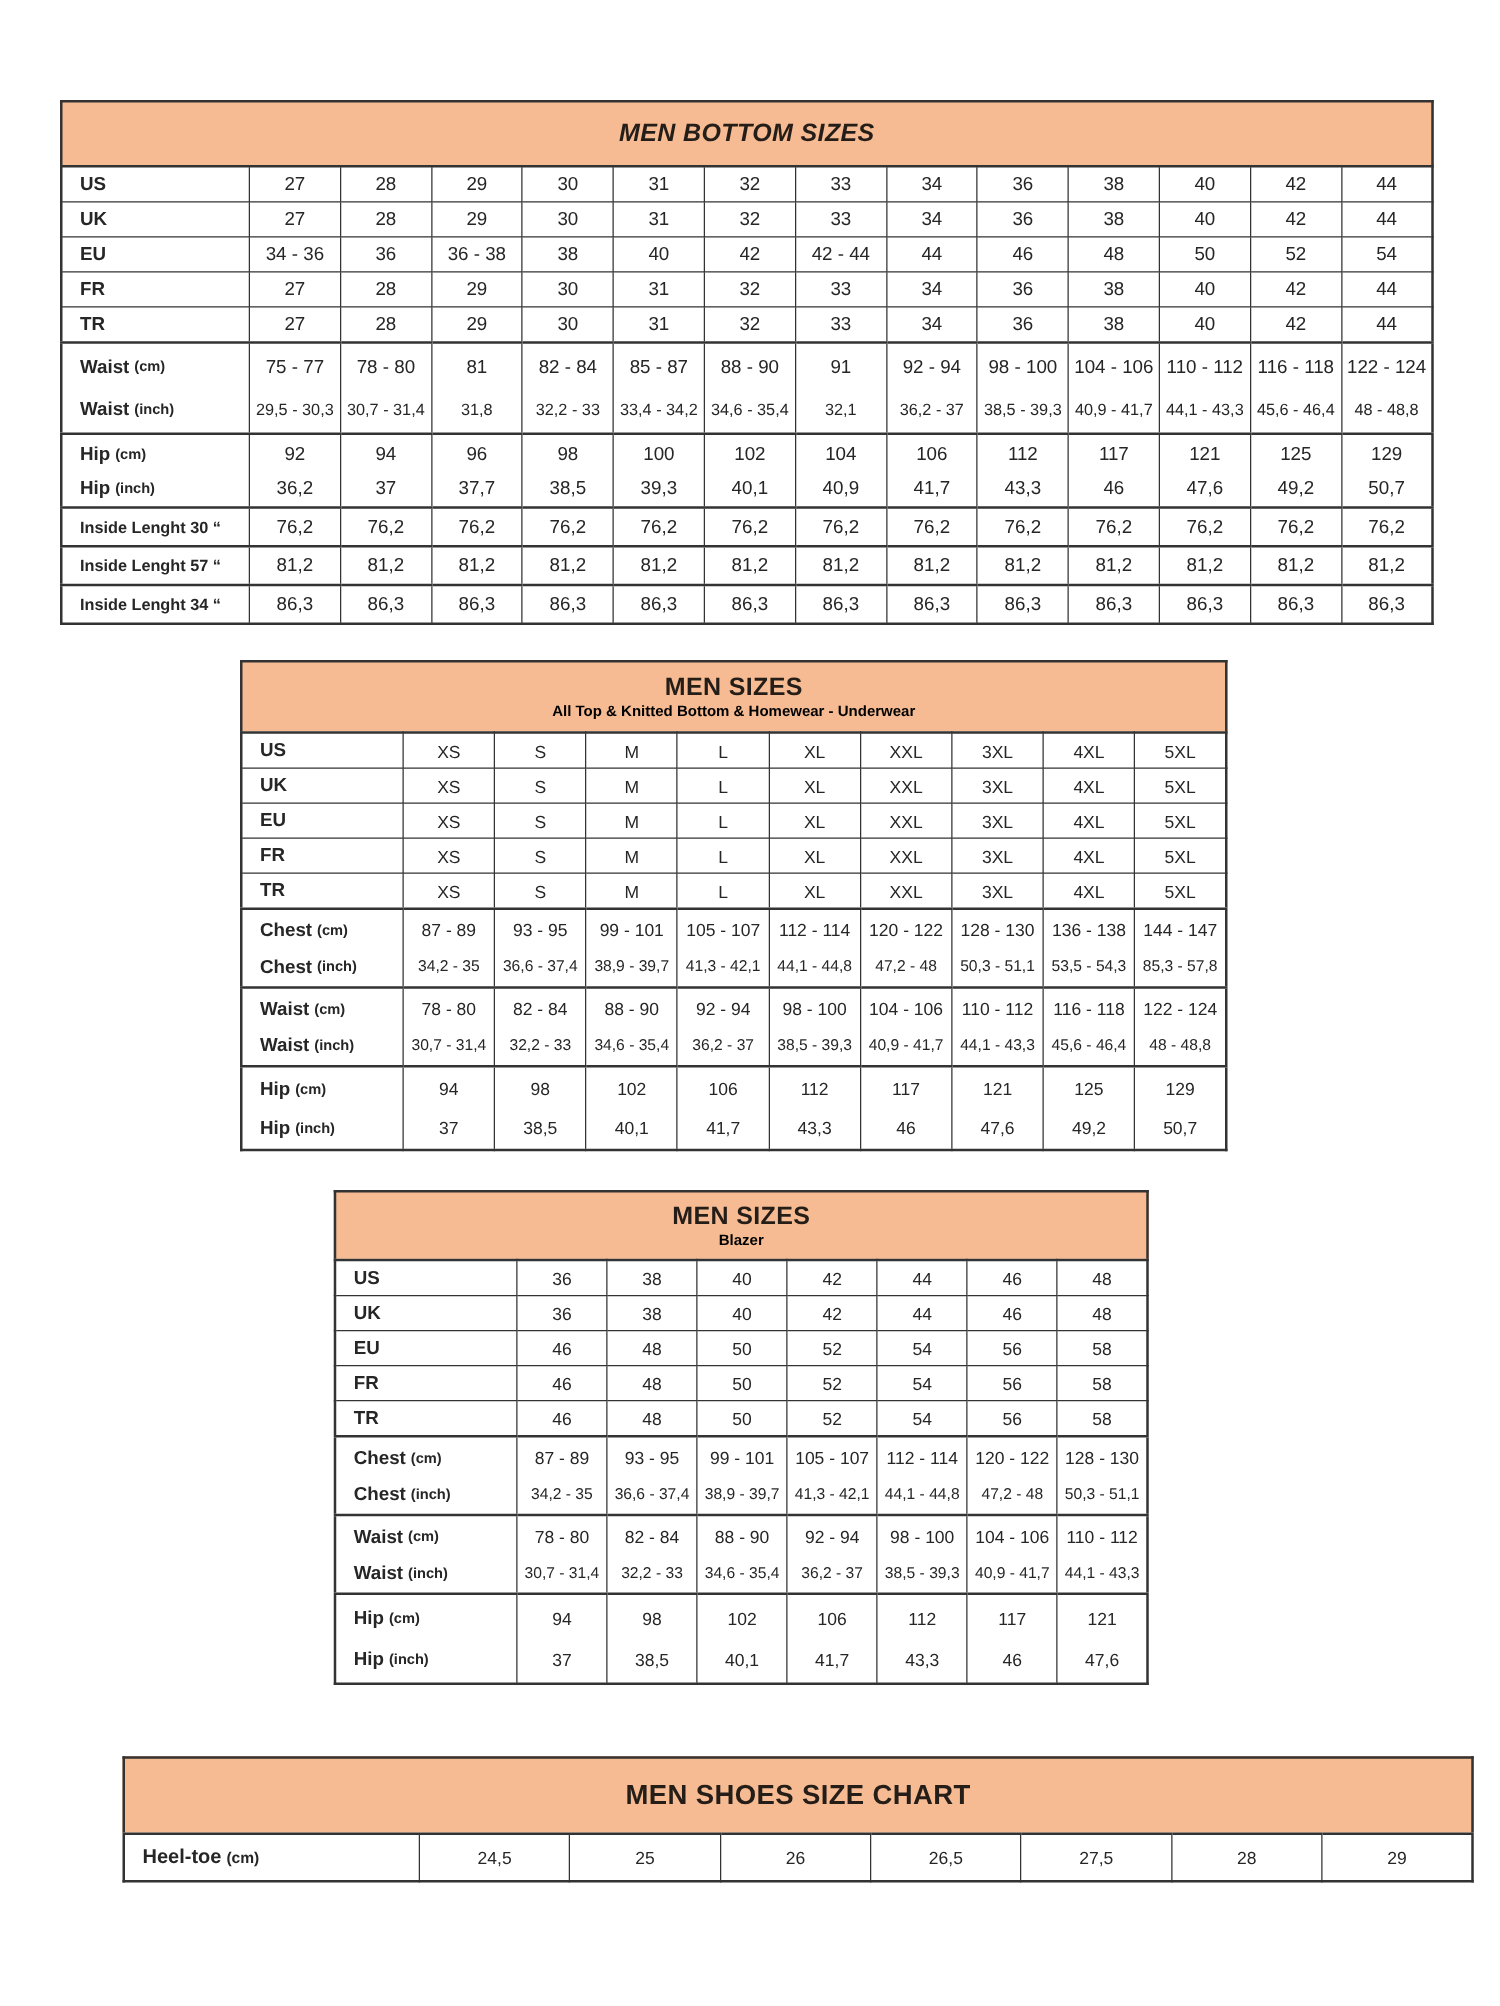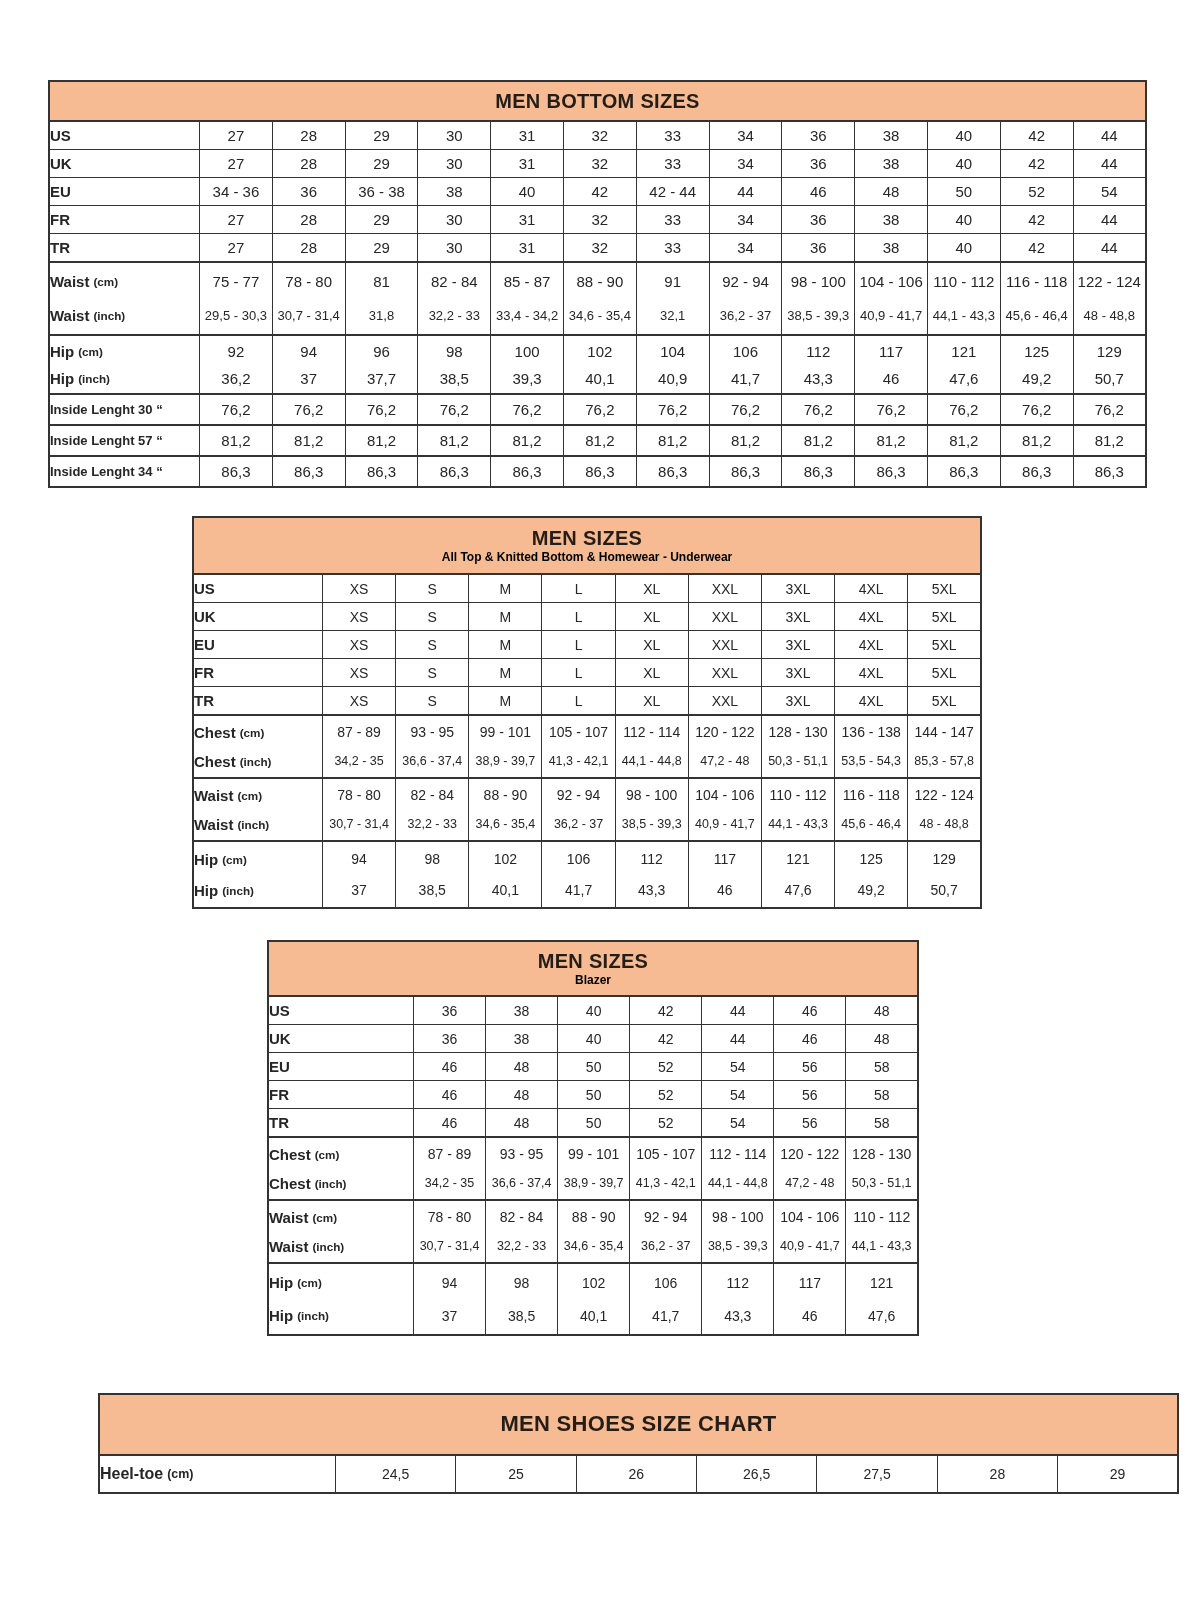--- a/index.html
+++ b/index.html
@@ -10,21 +10,21 @@
   .tblsec{box-sizing:border-box;}
   .t0{margin:80px 0 0 48px;width:1099px;}
   .t1{margin:28px 0 0 192px;width:790px;}
   .t2{margin:31px 0 0 267px;width:652px;}
   .t3{margin:57px 0 0 98px;width:1081px;}
 
   .thead{
     box-sizing:border-box;background:#f6bb92;border:2px solid #333333;border-bottom:0;
     display:flex;flex-direction:column;align-items:center;justify-content:center;text-align:center;
   }
-  .t0 .thead{height:40px;}
+  .t0 .thead{height:52px;font-style:italic;}
   .t1 .thead{height:57px;}
   .t2 .thead{height:55px;}
   .t3 .thead{height:61px;}
   .title{margin:0;font-size:20px;font-weight:800;color:#241d18;letter-spacing:.3px;line-height:1.1;}
   .t3 .title{font-size:22px;}
   .subtitle{margin:1px 0 0 0;font-size:12px;font-weight:700;color:#000000;line-height:1.2;}
 
   table.grid{
     box-sizing:border-box;width:100%;border-collapse:collapse;table-layout:fixed;
     border:2px solid #333333;
@@ -41,21 +41,21 @@
   .h27 th,.h27 td{height:27px;}
   .h29 th,.h29 td{height:29px;}
   .h71 th,.h71 td{height:71px;}
   .h57 th,.h57 td{height:57px;}
   .h65 th,.h65 td{height:65px;}
   .h61 th,.h61 td{height:61px;}
   .h70 th,.h70 td{height:70px;}
   .h67 th,.h67 td{height:67px;}
   .h36 th,.h36 td{height:36px;}
 
-  .lbl{display:flex;align-items:center;justify-content:flex-start;padding-left:0;
+  .lbl{display:flex;align-items:center;justify-content:flex-start;padding-left:14px;
        font-weight:700;text-align:left;font-size:15px;white-space:nowrap;}
   .val{display:flex;align-items:center;justify-content:center;font-size:15px;white-space:nowrap;}
   .unit{font-size:.78em;font-weight:700;margin-left:4px;}
 
   
   .h71 .val,.h71 .lbl{height:34px;}
   .h57 .val,.h57 .lbl{height:27px;}
   .h65 .val,.h65 .lbl{height:31px;}
   .h61 .val,.h61 .lbl{height:29px;}
   .h70 .val,.h70 .lbl{height:33px;}

